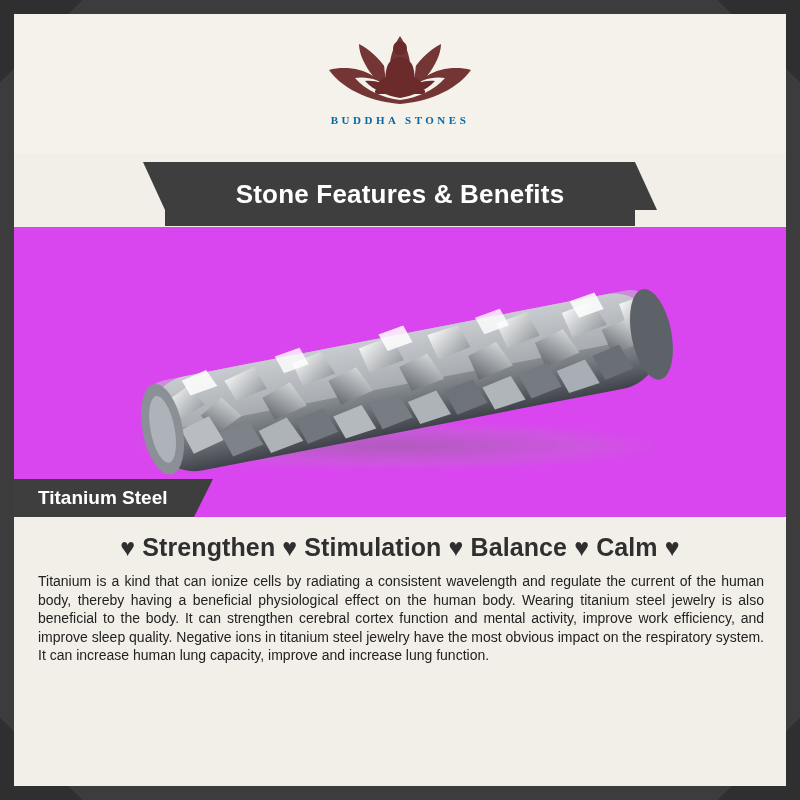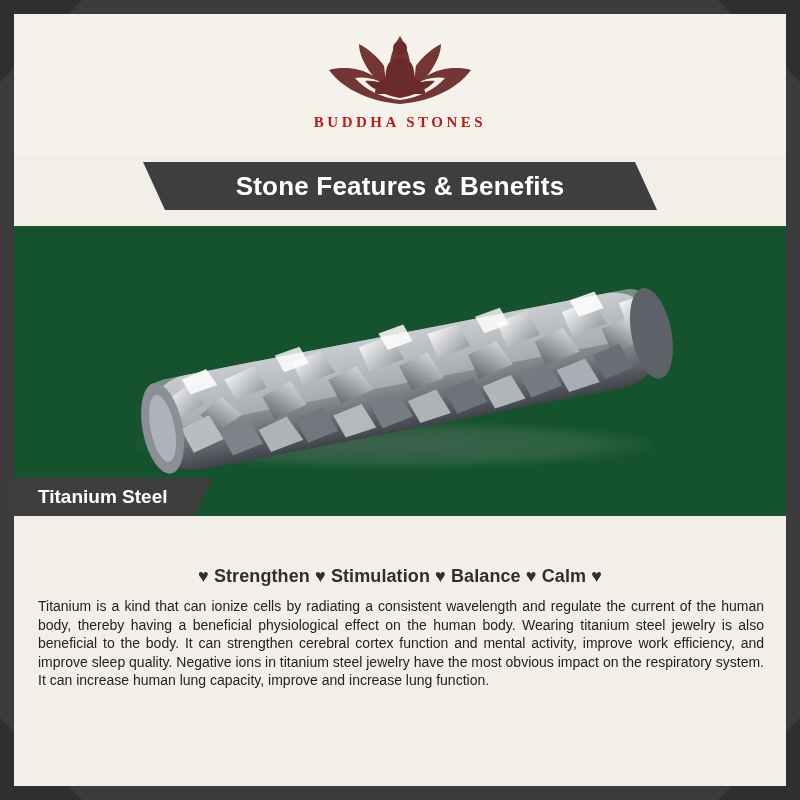--- a/index.html
+++ b/index.html
@@ -38,32 +38,32 @@
     position: relative;
     height: 140px;
     background: #f5f2ec;
     display: flex; flex-direction: column;
     align-items: center; justify-content: flex-start;
     padding-top: 12px;
   }
   .logo-mark { width: 170px; height: 92px; display: block; }
   .brand {
     font-family: "Liberation Serif", serif;
-    font-size: 15px;
+    font-size: 11px;
     letter-spacing: 3.5px;
-    color: #b91c1c;
+    color: #0369a1;
     font-weight: 700;
     margin-top: -4px;
   }
 
   
   .title-band {
     position: relative;
-    height: 48px;
-    margin: 8px auto 16px;
+    height: 64px;
+    margin: 8px auto 1px;
     width: 470px;
     background: #3e3e3e;
     display: flex; align-items: center; justify-content: center;
   }
   .title-band::before,
   .title-band::after {
     content: "";
     position: absolute; top: 0; width: 0; height: 0;
   }
   .title-band::before { left: -22px; border-top: 48px solid #3e3e3e; border-left: 22px solid transparent; }
@@ -72,21 +72,21 @@
     color: #ffffff;
     font-size: 26px;
     font-weight: 700;
     letter-spacing: .2px;
   }
 
   
   .hero {
     position: relative;
     height: 290px;
-    background: #14532d;
+    background: #d946ef;
     overflow: hidden;
   }
   .hero-shadow {
     position: absolute;
     left: 120px; top: 196px;
     width: 520px; height: 46px;
     background: radial-gradient(ellipse at 50% 50%, rgba(120,120,120,.42) 0%, rgba(160,160,160,.18) 52%, rgba(255,255,255,0) 75%);
     filter: blur(2px);
   }
   .hero-svg { position: absolute; left: 0; top: 0; }
@@ -108,25 +108,24 @@
     position: absolute; right: -19px; top: 0;
     width: 0; height: 0;
     border-top: 38px solid #3e3e3e;
     border-right: 19px solid transparent;
   }
 
   
   .benefits {
     text-align: center;
     color: #2f2f2f;
-    font-size: 18px;
+    font-size: 25px;
     font-weight: 700;
     padding: 16px 10px 6px;
     letter-spacing: .1px;
-    margin-top: 34px;
   }
 
   
   .body-copy {
     padding: 4px 22px 0 24px;
     font-size: 14px;
     line-height: 1.33;
     color: #222;
     text-align: justify;
     text-justify: inter-word;

